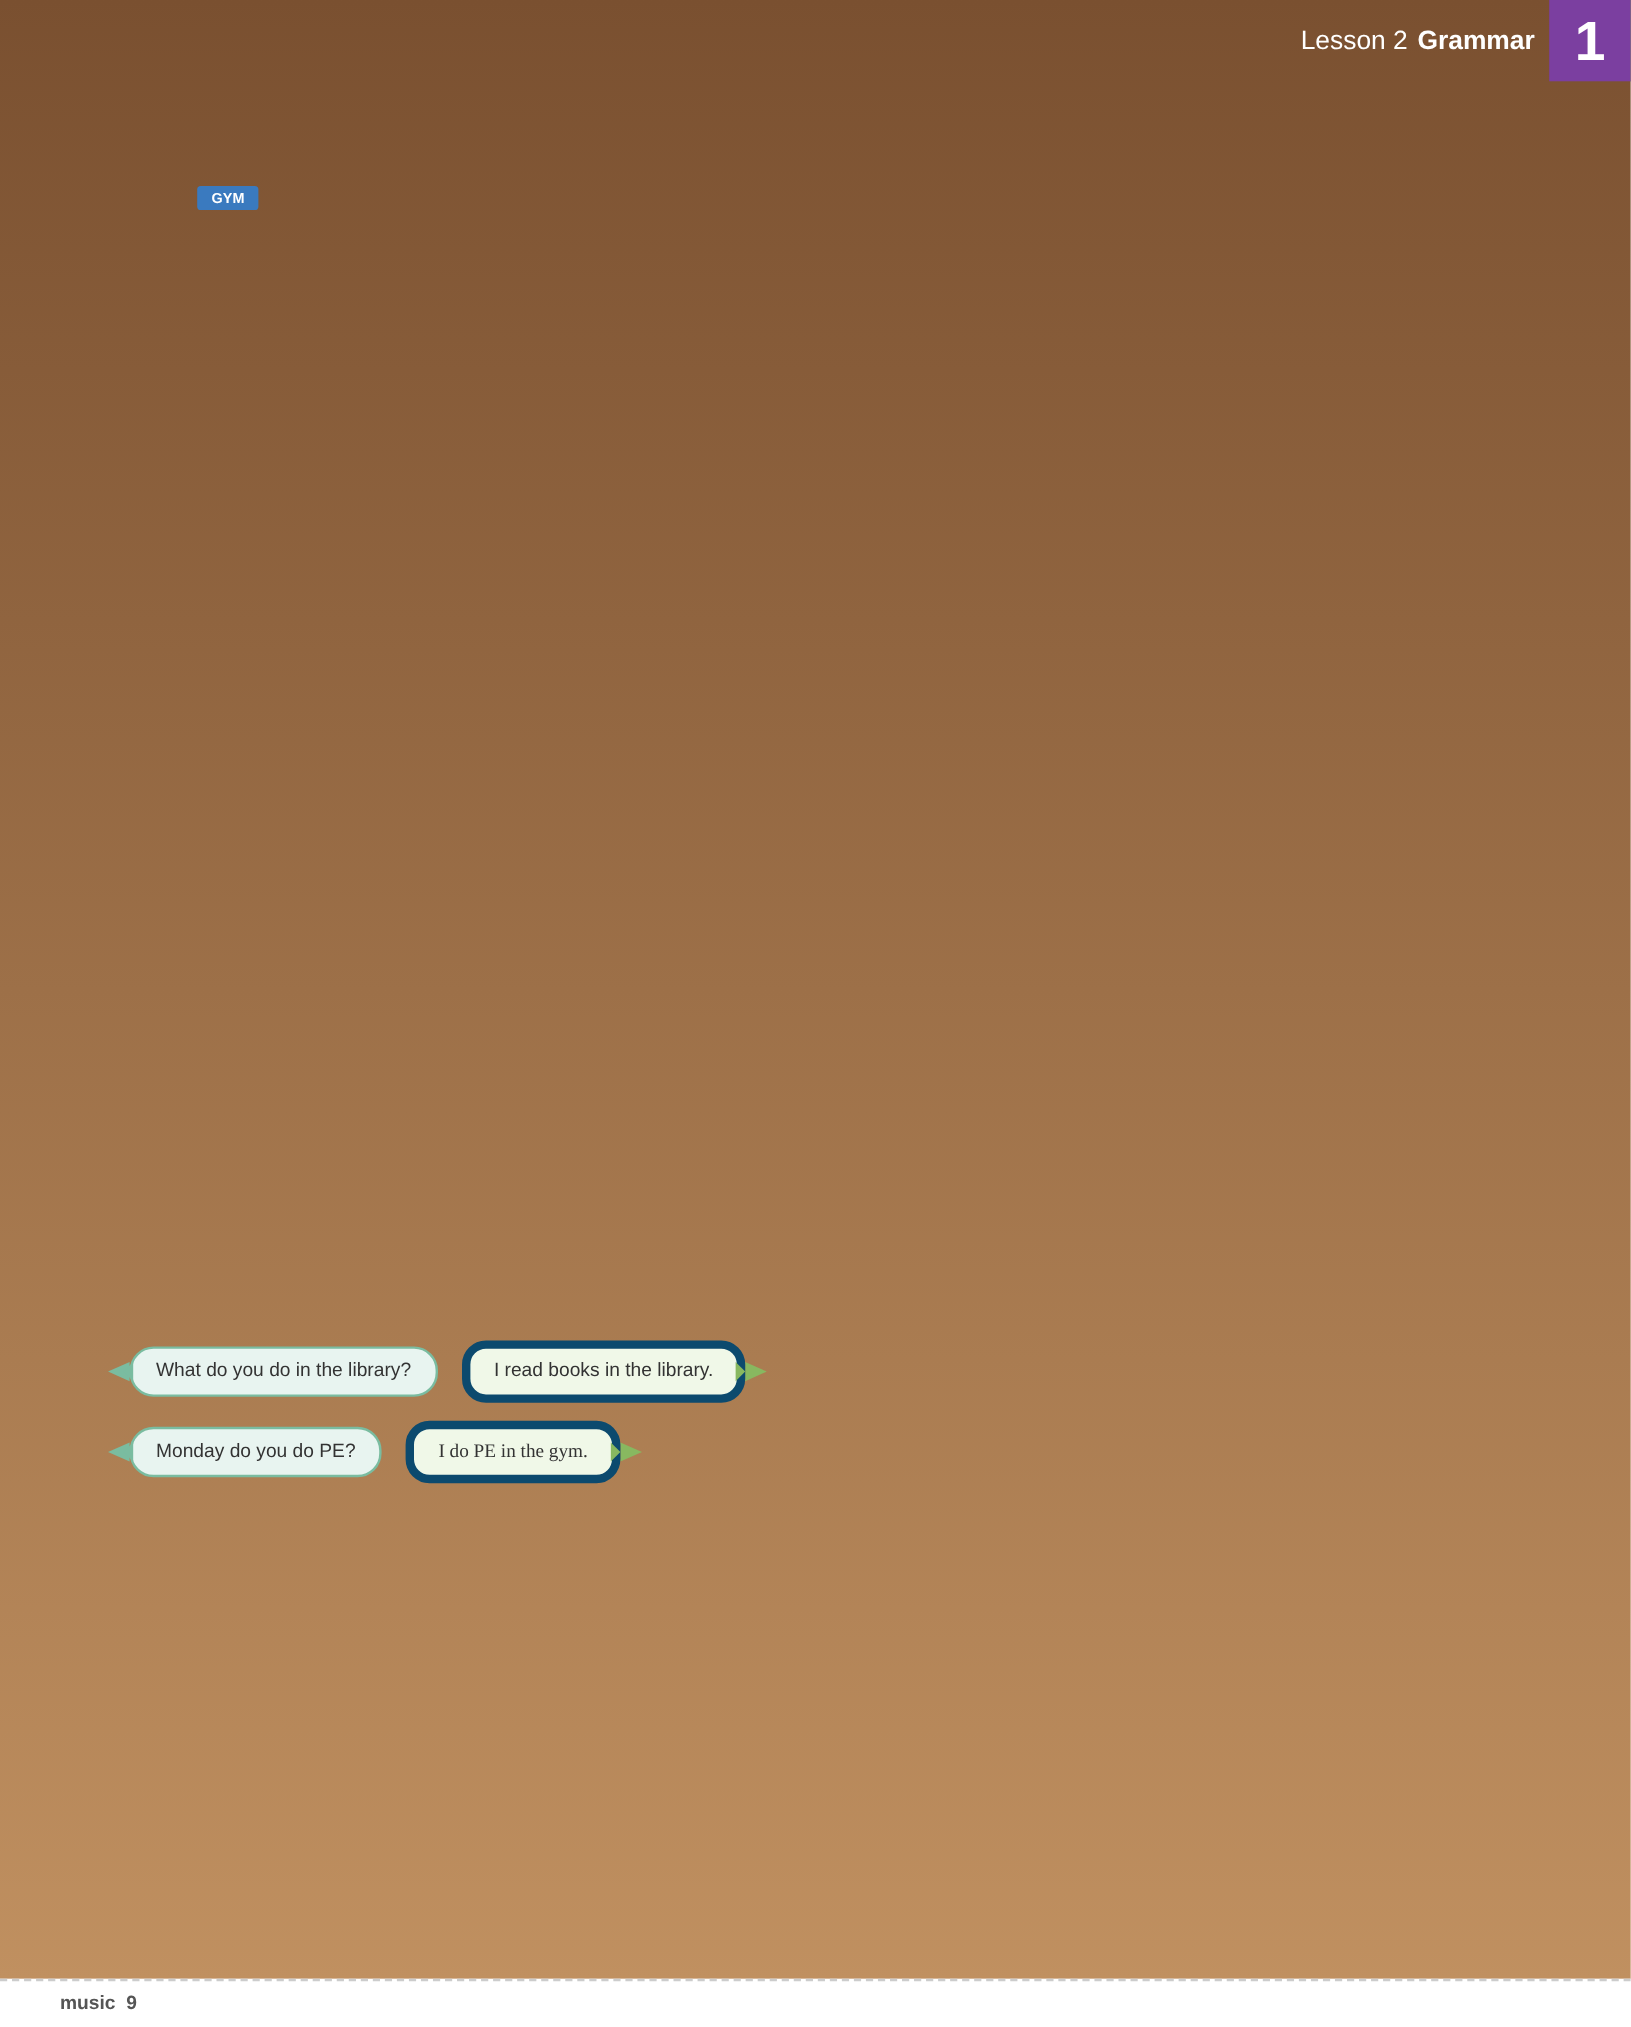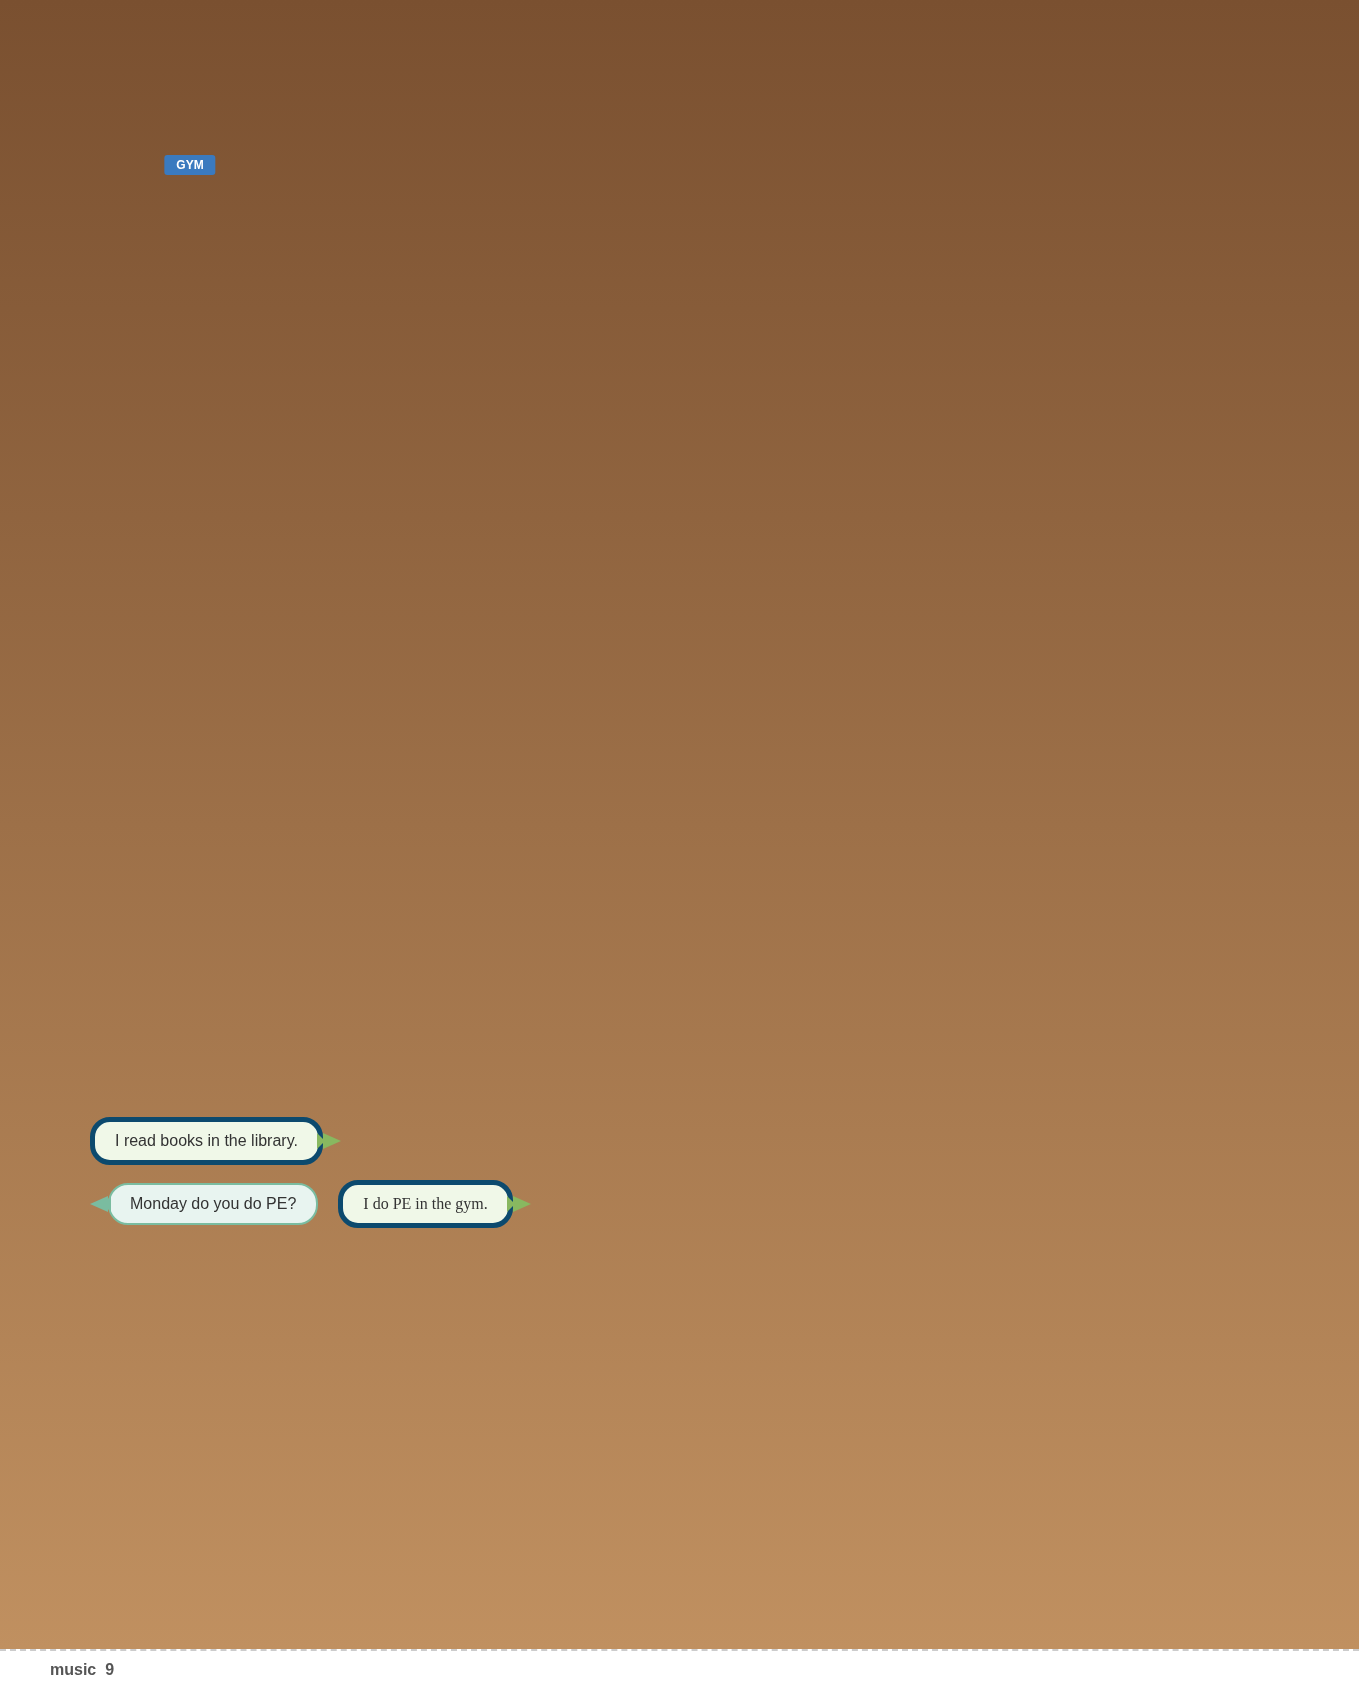--- a/index.html
+++ b/index.html
@@ -223,21 +223,21 @@
       content: '';
       position: absolute;
       left: -15px;
       top: 50%;
       transform: translateY(-50%);
       border: 8px solid transparent;
       border-right-color: #7abca0;
     }
     .speech-bubble-right {
       background: #f0f8e8;
-      border: 5px solid #0c4a6e;
+      border: 7px solid #0c4a6e;
       border-radius: 20px;
       padding: 10px 20px;
       font-size: 16px;
       color: #333;
       position: relative;
       max-width: 320px;
     }
     .speech-bubble-right::after {
       content: '';
       position: absolute;
@@ -369,20 +369,25 @@
       background: linear-gradient(180deg, #6a4020 0%, #c09060 35%, #d4b878 35%, #c4a868 100%);
       width: 100%;
       height: 100%;
     }
   </style>
 </head>
 <body>
 
 <div class="top-header">
   <div class="wave-band1"></div>
+  <div class="header-right">
+    <span class="lesson-text">Lesson 2</span>
+    <span class="grammar-text">Grammar</span>
+    <div class="number-tab">1</div>
+  </div>
 </div>
 
 <div class="content">
 
   <div class="section">
     <div class="section-header">
       <div class="section-number">1</div>
       <span class="section-title">Listen and read. Listen and repeat. Act out.</span>
       <div class="cd-icon">
         <span style="font-size:9px;font-weight:bold;color:#333;text-align:center;line-height:1.2;">CD1 14</span>
@@ -595,20 +600,29 @@
         </svg>
         <span style="background:linear-gradient(135deg,#f5a020,#e07010);color:#fff;font-size:15px;font-weight:bold;padding:5px 14px;border-radius:20px;">Talk Partners</span>
       </div>
       <span class="section-title">Ask and answer questions about your school.</span>
     </div>
 
     <div class="speech-bubbles">
 
       <div class="bubble-row">
         <div style="position:relative;display:inline-flex;align-items:center;">
+
+          <svg width="20" height="20" viewBox="0 0 20 20" style="margin-right:-2px;flex-shrink:0;">
+            <polygon points="0,10 18,2 18,18" fill="#7abca0"></polygon>
+          </svg>
+          <div class="speech-bubble-left" style="border-radius:20px;">
+            What do you do in the library?
+          </div>
+        </div>
+        <div style="position:relative;display:inline-flex;align-items:center;">
           <div class="speech-bubble-right" style="border-radius:20px;">
             I read books in the library.
           </div>
 
           <svg width="20" height="20" viewBox="0 0 20 20" style="margin-left:-2px;flex-shrink:0;">
             <polygon points="20,10 2,2 2,18" fill="#88b860"></polygon>
           </svg>
         </div>
       </div>
 

